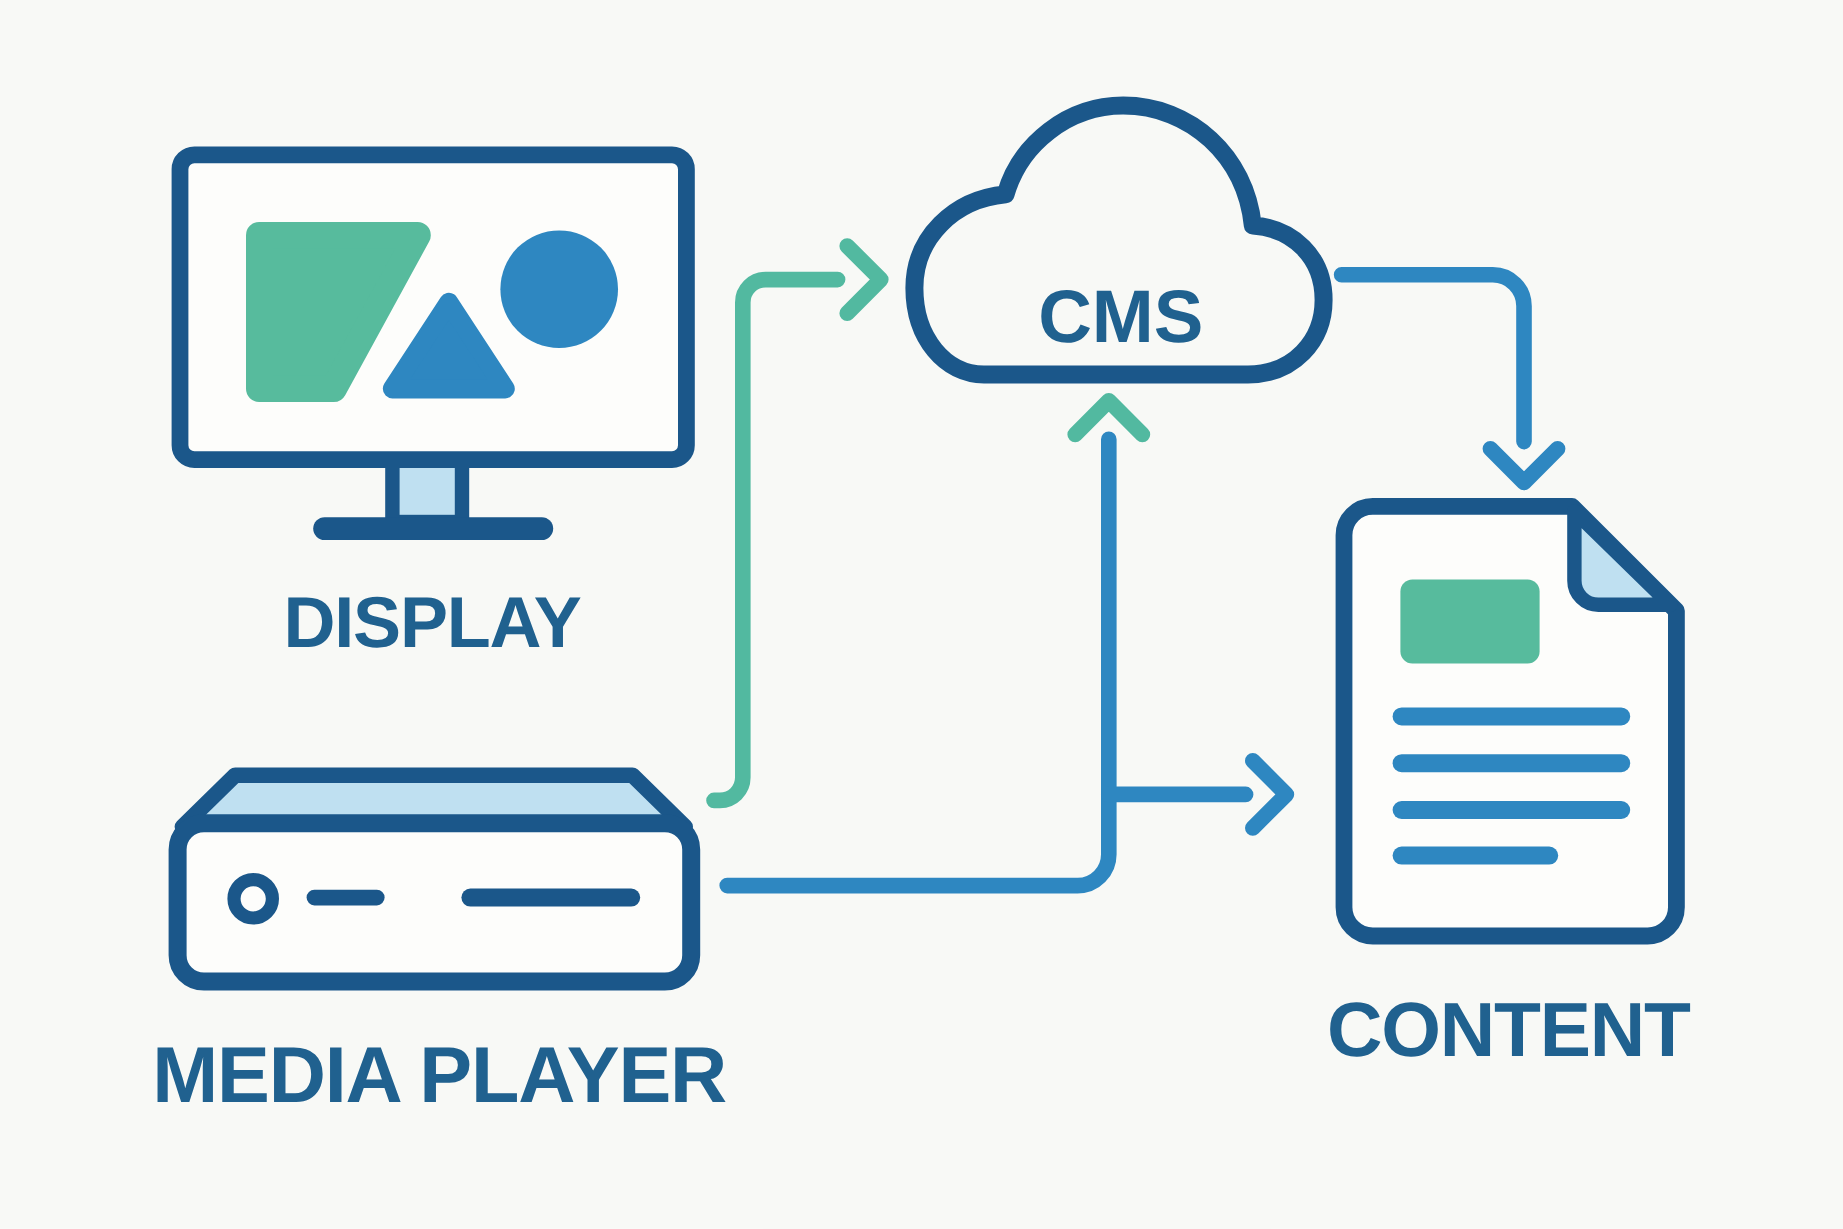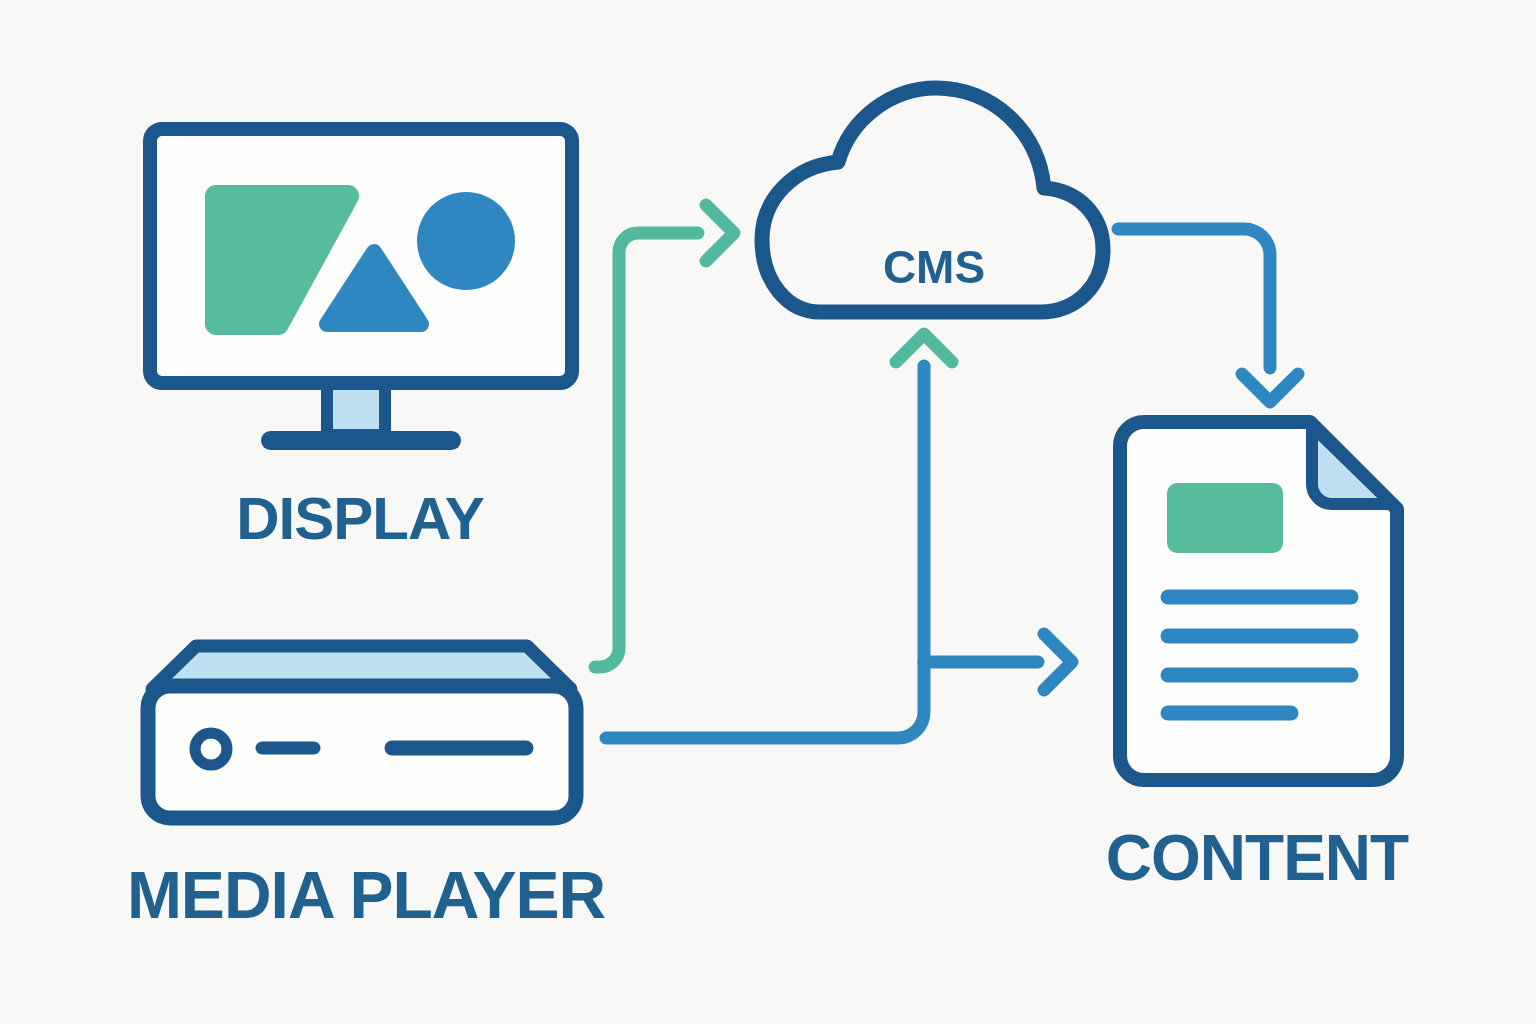--- a/index.html
+++ b/index.html
@@ -17,21 +17,21 @@
     text-align:center;
     font-weight:700;
     color:var(--label,#20618f);
     letter-spacing:-1px;
     line-height:1;
     white-space:nowrap;
     transform:translateX(-50%);
   }
   .lbl-display{left:360px;top:489px;font-size:60px;}
   .lbl-media{left:366px;top:862px;font-size:66px;}
-  .lbl-cms{left:934px;top:244px;font-size:46px;letter-spacing:0;}
+  .lbl-cms{left:934px;top:234px;font-size:62px;letter-spacing:0;}
   .lbl-content{left:1257px;top:826px;font-size:64px;}
 </style>
 </head>
 <body>
 
 <div class="stage" style="--bg: #f8f9f6; --paper: #fdfdfb; --navy: #1b578a; --label: #20618f; --blue: #2e87c1; --teal: #52b9a0; --teal_fill: #57bb9d; --lightblue: #bfe0f1;">
 
   <svg width="1536" height="1024" viewBox="0 0 1536 1024">
 
     <g>

